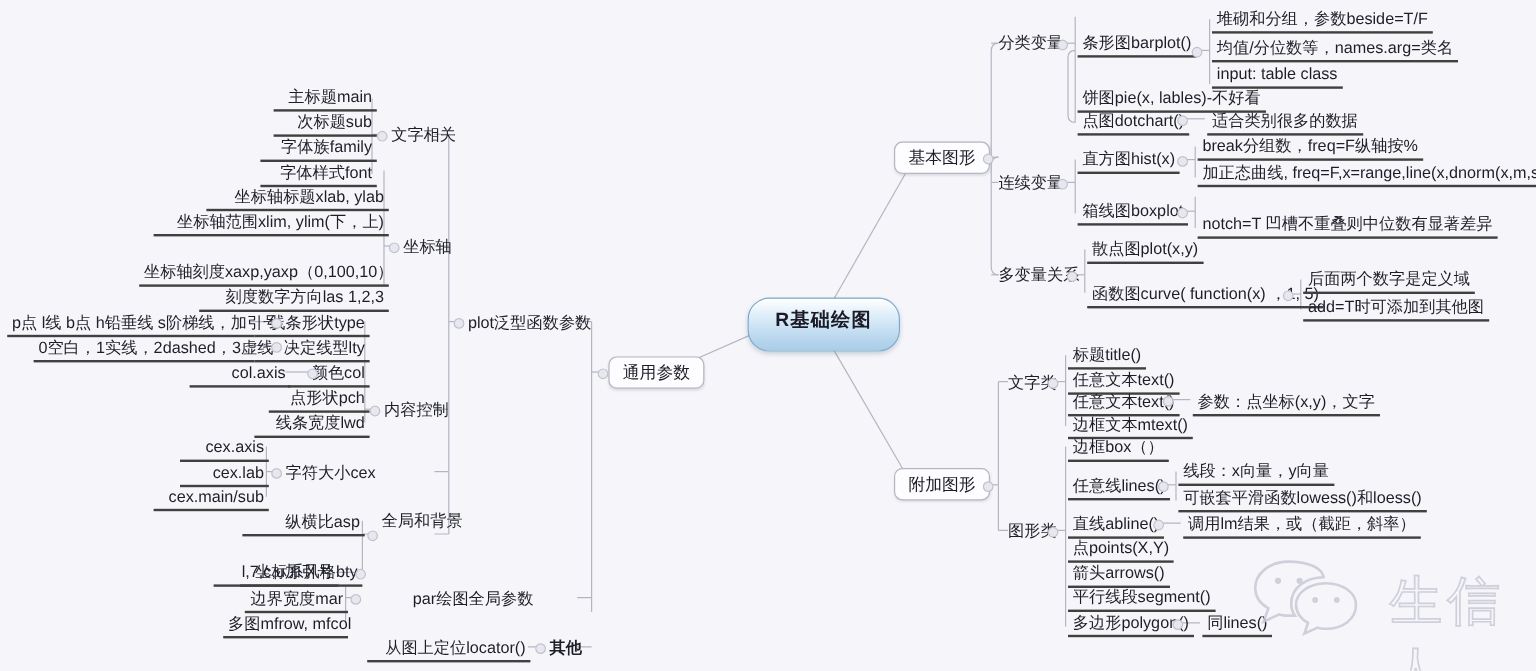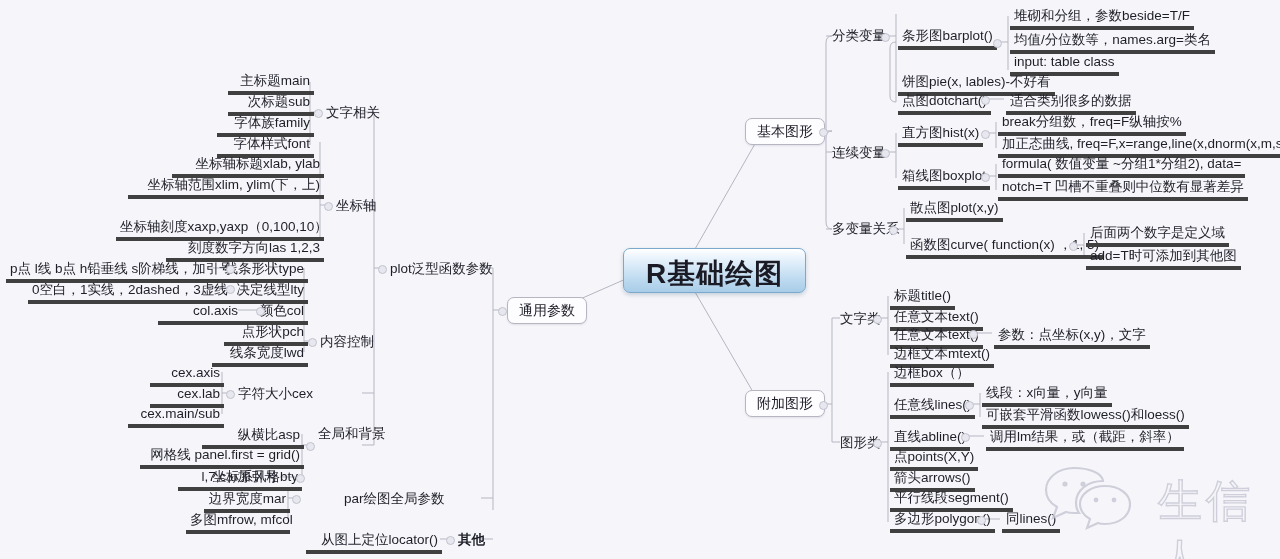--- a/index.html
+++ b/index.html
@@ -18,21 +18,21 @@
     position:absolute;
     white-space:nowrap;
     color:#262626;
     line-height:1;
     letter-spacing:0px;
   }
   
   .leaf{
     font-size:13.5px;
     padding:2px 4px 3px 4px;
-    border-bottom:4px solid #404040;
+    border-bottom:2px solid #404040;
     color:#1e1e28;
   }
   .leaf.rt{text-align:right;}
   
   .branch{
     font-size:13.5px;
     padding:2px 4px 3px 4px;
     color:#1e1e28;
   }
   
@@ -40,26 +40,26 @@
     font-size:14px;
     padding:5px 11px 6px 11px;
     background:#fdfdff;
     border:1px solid #b6b6c2;
     border-radius:7px;
     box-shadow:0 1px 2px rgba(80,80,110,.14);
     color:#1c1c26;
   }
   
   .root{
-    font-size:28px;
+    font-size:16px;
     font-weight:bold;
-    padding:11px 22px 4px 22px;
+    padding:11px 22px 16px 22px;
     color:#1b1b25;
     border:1px solid #7aa9cc;
-    border-radius:7px;
+    border-radius:18px;
     background:linear-gradient(to bottom,#ffffff 0%,#e3f0fb 28%,#bcd9ef 72%,#a9cde8 100%);
     box-shadow:0 2px 4px rgba(60,90,120,.25), inset 0 1px 0 rgba(255,255,255,.85);
     letter-spacing:1px;
   }
   
   .knob{
     position:absolute;
     width:7px;height:7px;
     border-radius:50%;
     background:#e7e7ef;
@@ -201,21 +201,20 @@
   <div class="node leaf" style="left:1010px;top:53px;">input: table class</div>
   <div class="node leaf" style="left:898px;top:73px;">饼图pie(x, lables)-不好看</div>
   <div class="node leaf" style="left:898px;top:92px;">点图dotchart()</div>
   <div class="node leaf" style="left:1006px;top:92px;">适合类别很多的数据</div>
 
   <div class="node branch" style="left:828px;top:144px;">连续变量</div>
   <div class="node leaf" style="left:898px;top:124px;">直方图hist(x)</div>
   <div class="node leaf" style="left:998px;top:113px;">break分组数，freq=F纵轴按%</div>
   <div class="node leaf" style="left:998px;top:135px;">加正态曲线, freq=F,x=range,line(x,dnorm(x,m,sd))</div>
   <div class="node leaf" style="left:898px;top:167px;">箱线图boxplot</div>
-  <div class="node leaf" style="left:998px;top:155px;">formula( 数值变量 ~分组1*分组2), data=</div>
   <div class="node leaf" style="left:998px;top:178px;">notch=T 凹槽不重叠则中位数有显著差异</div>
 
   <div class="node branch" style="left:828px;top:220px;">多变量关系</div>
   <div class="node leaf" style="left:906px;top:199px;">散点图plot(x,y)</div>
   <div class="node leaf" style="left:906px;top:236px;">函数图curve( function(x) ，1, 5)</div>
   <div class="node leaf" style="left:1086px;top:224px;">后面两个数字是定义域</div>
   <div class="node leaf" style="left:1086px;top:247px;">add=T时可添加到其他图</div>
 
   <div class="node boxed" style="left:745px;top:390px;">附加图形</div>
 
@@ -265,21 +264,20 @@
   <div class="node leaf rt" style="left:224px;top:323px;width:76px;">点形状pch</div>
   <div class="node leaf rt" style="left:212px;top:344px;width:88px;">线条宽度lwd</div>
 
   <div class="node branch" style="left:234px;top:385px;">字符大小cex</div>
   <div class="node leaf rt" style="left:150px;top:364px;width:66px;">cex.axis</div>
   <div class="node leaf rt" style="left:150px;top:385px;width:66px;">cex.lab</div>
   <div class="node leaf rt" style="left:128px;top:405px;width:88px;">cex.main/sub</div>
 
   <div class="node branch" style="left:314px;top:425px;">全局和背景</div>
   <div class="node leaf rt" style="left:202px;top:426px;width:94px;">纵横比asp</div>
-  <div class="node leaf rt" style="left:140px;top:446px;width:156px;">网格线 panel.first = grid()</div>
   <div class="node leaf rt" style="left:200px;top:468px;width:94px;">坐标系风格bty</div>
   <div class="node leaf rt" style="left:178px;top:468px;width:96px;">l,7,c,u加引号</div>
 
   <div class="node branch rt" style="left:340px;top:490px;">par绘图全局参数</div>
   <div class="node leaf rt" style="left:204px;top:490px;width:78px;">边界宽度mar</div>
   <div class="node leaf rt" style="left:186px;top:511px;width:96px;">多图mfrow, mfcol</div>
 
   <div class="node branch rt" style="left:454px;top:531px;font-weight:bold;">其他</div>
   <div class="node leaf rt" style="left:306px;top:531px;width:128px;">从图上定位locator()</div>
 

